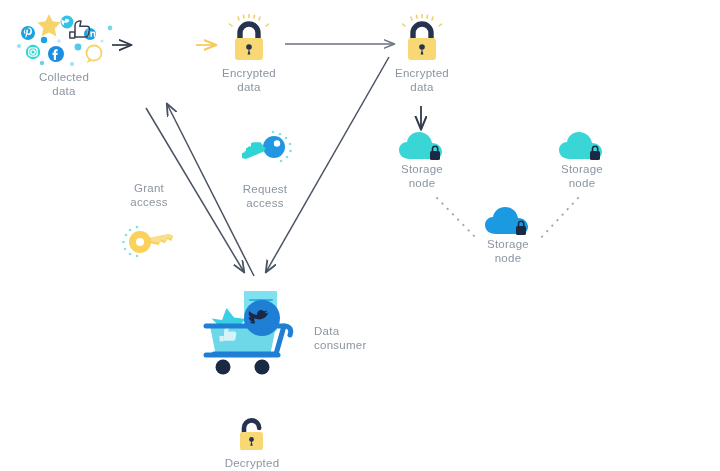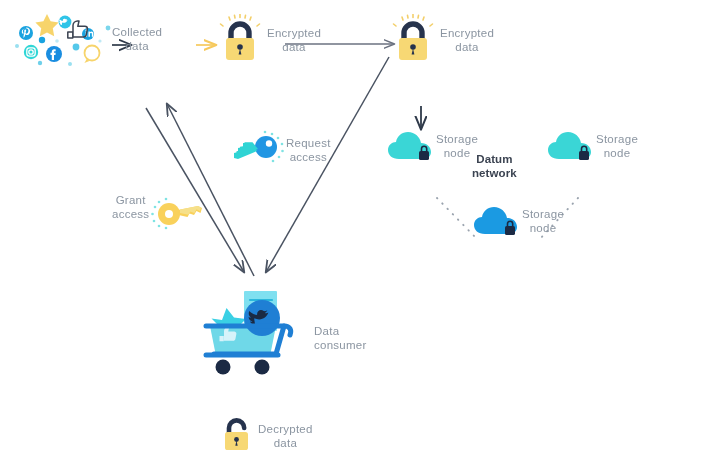--- a/index.html
+++ b/index.html
@@ -23,21 +23,21 @@
     position: absolute;
     left: 0;
     top: 0;
     width: 720px;
     height: 471px;
     pointer-events: none;
   }
   .node {
     position: absolute;
     display: flex;
-    flex-direction: row;
+    flex-direction: column;
     align-items: center;
   }
   .caption {
     font-family: "Liberation Sans", sans-serif;
     font-size: 11.5px;
     line-height: 14px;
     color: #8b95a1;
     text-align: center;
     letter-spacing: 0.25px;
     white-space: pre-line;
@@ -227,24 +227,20 @@
       <svg width="50" height="32" viewBox="0 0 50 32">
         <path d="M13 29 C6 29 2 25 2 20 C2 15 6 12 10 12 C11 6 16 2 22 2 C29 2 34 7 35 13 C41 13 45 17 45 22 C45 26 42 29 37 29 Z" fill="#1b9ae2"></path>
         <rect x="33" y="21" width="10" height="9" rx="1.6" fill="#1b2a44"></rect>
         <path d="M35.5 21 l0 -2.2 c0 -1.5 1.2 -2.6 2.6 -2.6 c1.5 0 2.6 1.1 2.6 2.6 l0 2.2" fill="none" stroke="#1b2a44" stroke-width="1.6"></path>
       </svg>
     </div>
     <div class="caption">Storage
 node</div>
   </div>
 
-  <div class="node" style="left:472px; top:152px; width:72px;">
-    <div class="caption strong">Datum
-network</div>
-  </div>
 
   <div class="node" style="left:112px; top:181px; width:74px;">
     <div class="caption side">Grant
 access</div>
     <div class="art" style="margin-top:12px;">
       <svg width="58" height="40" viewBox="0 0 58 40">
         <g fill="#7fe3e3">
           <circle cx="6" cy="14" r="1.3"></circle>
             <circle cx="3.5" cy="21" r="1.3"></circle>
           <circle cx="5" cy="28" r="1.3"></circle>
@@ -272,21 +268,21 @@
           <circle cx="45" cy="33" r="1.3"></circle>
             <circle cx="44" cy="6" r="1.3"></circle>
           <circle cx="37" cy="4" r="1.3"></circle>
         </g>
         <circle cx="38" cy="19" r="11" fill="#2196e3"></circle>
         <circle cx="41" cy="15.5" r="3.2" fill="#ffffff"></circle>
         <path d="M29 23 l-19 8 l-4 -1 l0 -5 l4 -1 l0 -4 l5 -1 l0 -4 l9 0z" fill="#2fd4d4"></path>
         <path d="M30 21 l-18 7 l-3.5 -.8 l0 -4 l3.5 -.8 l0 -3.6 l4.5 -.9 l0 -3.6 l8 0z" fill="#2fd4d4"></path>
       </svg>
     </div>
-    <div class="caption side" style="">Request
+    <div class="caption side" style="margin-top:10px;">Request
 access</div>
   </div>
 
   <div style="position:absolute; left:196px; top:288px; width:120px;">
     <div class="art">
       <svg width="118" height="88" viewBox="0 0 118 88">
 
         <rect x="48" y="3" width="33" height="40" rx="1" fill="#7fe0f0"></rect>
         <g stroke="#2bb8dd" stroke-width="2.2" stroke-linecap="round">
           <line x1="54" y1="12" x2="76" y2="12"></line>

